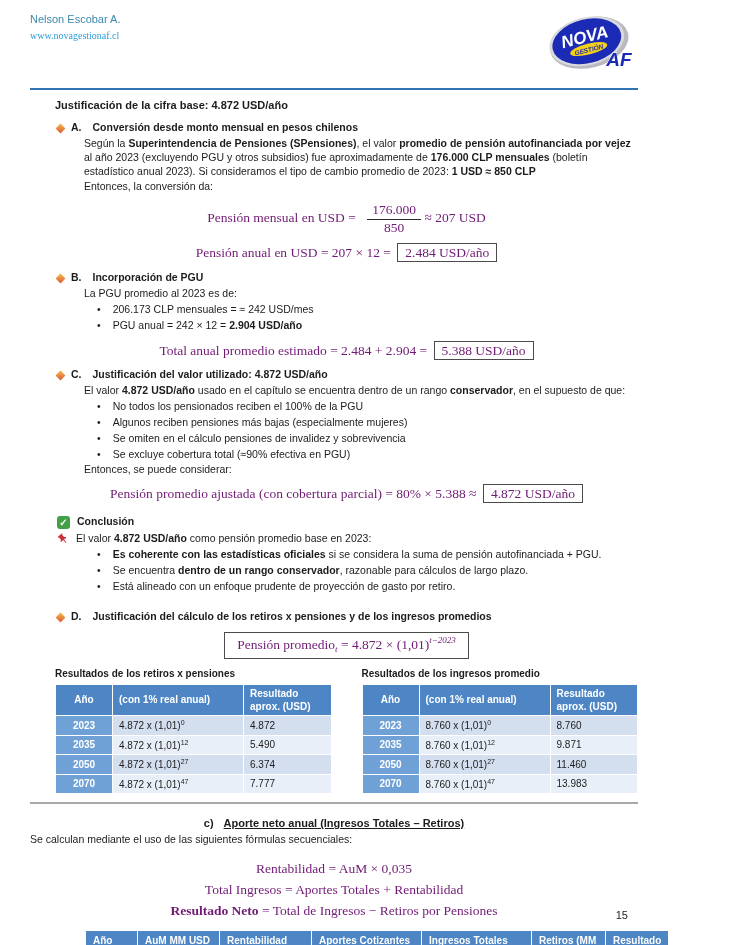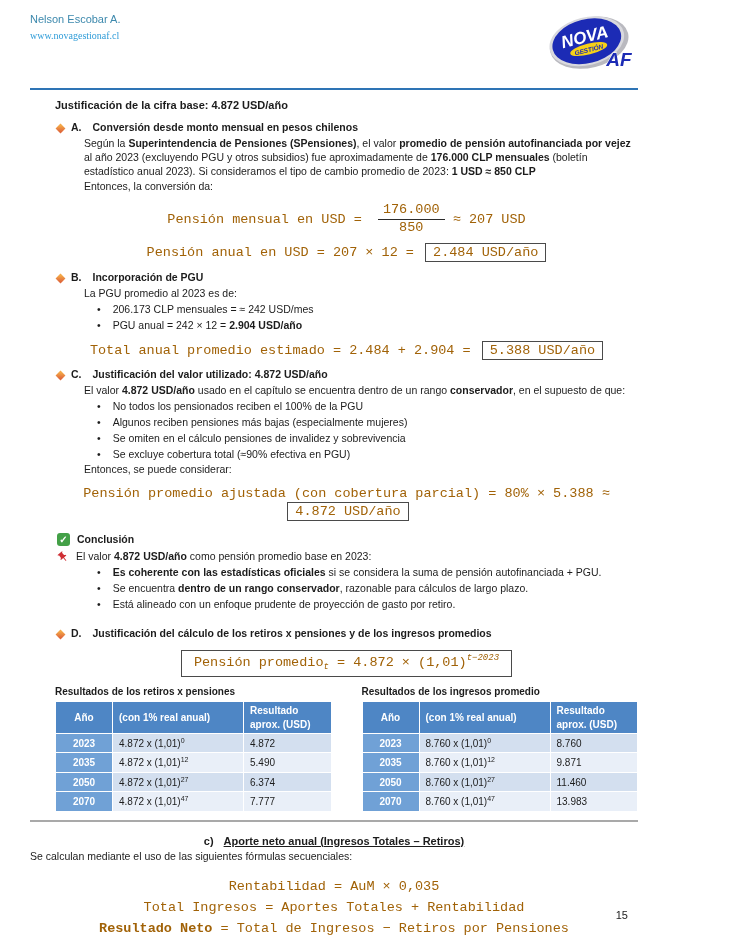--- a/index.html
+++ b/index.html
@@ -19,22 +19,22 @@
   .sec-head{display:flex;align-items:flex-start;gap:7px;margin:9px 0 2px 2px;font-weight:bold;}
   .sec-head .t{margin-left:4px;}
   .diamond{width:7px;height:7px;margin-top:4px;flex:0 0 auto;
            background:linear-gradient(135deg,#f3a847 20%,#e06a3c 80%);transform:rotate(45deg);}
   .para{margin-left:29px;}
   .lead{margin-left:29px;margin-top:1px;}
   .b{font-weight:bold;}
   .bullet-row{display:flex;gap:12px;margin-left:42px;margin-top:2px;}
   .bullet-row .dot{flex:0 0 auto;}
   
-  .formula{text-align:center;font-family:Liberation Mono, monospace;
-           font-size:13.5px;color:#a16207;margin:9px 0 7px 0;}
+  .formula{text-align:center;font-family:Liberation Serif, serif;
+           font-size:13.5px;color:#701a75;margin:9px 0 7px 0;}
   .frac{display:inline-block;vertical-align:middle;text-align:center;line-height:1.1;margin-left:8px;}
   .frac .num{display:block;border-bottom:1px solid #2b2b2b;padding:0 5px 1px 5px;}
   .frac .den{display:block;padding-top:1px;}
   .boxed{border:1px solid #4a4a4a;padding:1px 7px;margin-left:3px;}
   .fbox{display:inline-block;border:1px solid #4a4a4a;padding:2px 12px;}
   .formula sup{font-size:9px;font-style:italic;}
   .formula sub{font-size:9px;font-style:italic;}
   
   .conc-head{display:flex;align-items:center;gap:7px;margin:12px 0 3px 2px;font-weight:bold;}
   .checkicon{width:13px;height:13px;background:#43a047;border-radius:3px;color:#fff;

